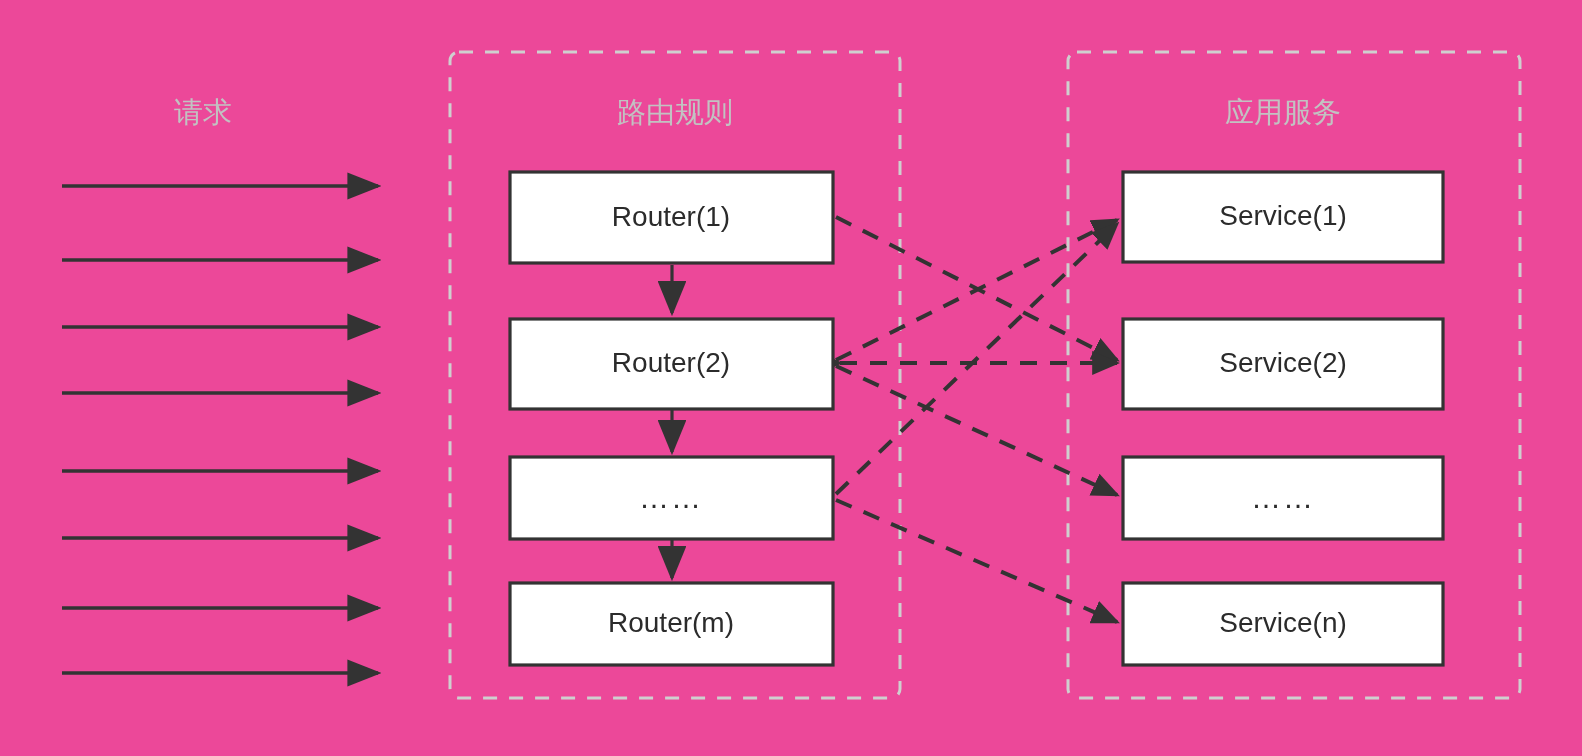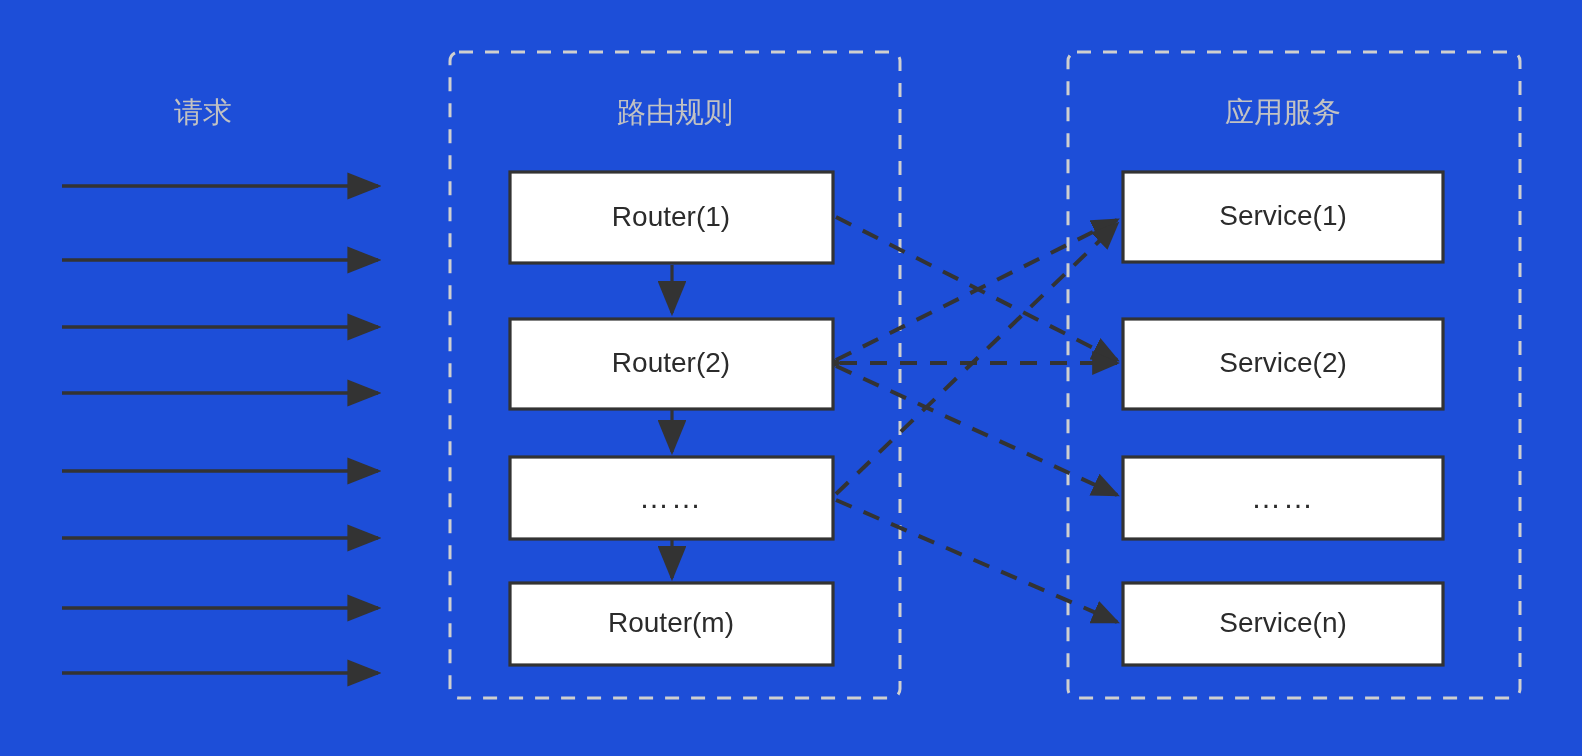--- a/index.html
+++ b/index.html
@@ -7,21 +7,21 @@
     padding: 0;
     background: #ffffff;
   }
   body {
     font-family: "Liberation Sans", "DejaVu Sans", sans-serif;
   }
   #canvas {
     position: relative;
     width: 1582px;
     height: 756px;
-    background: #1d4ed8;
+    background: #ec4899;
     overflow: hidden;
   }
   #diagram-svg {
     position: absolute;
     left: 0;
     top: 0;
     width: 1582px;
     height: 756px;
   }
   .group-frame {

